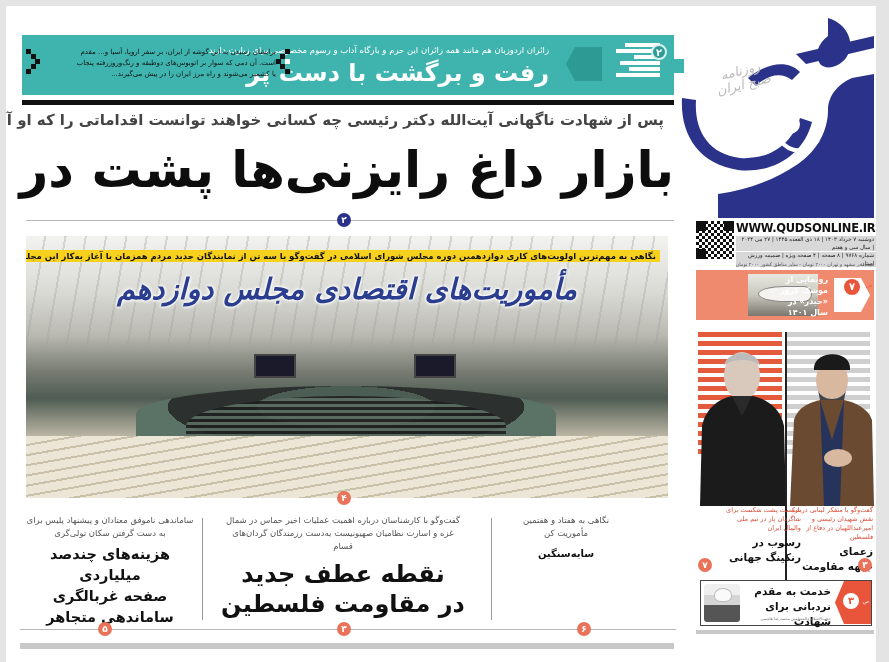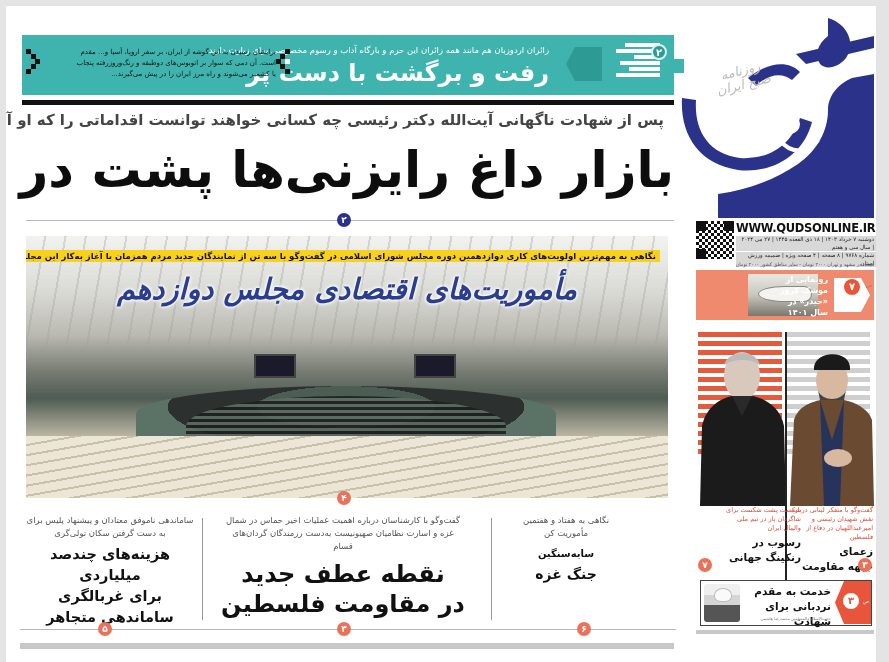--- a/index.html
+++ b/index.html
@@ -147,35 +147,34 @@
     <div class="photo-screen" style="left:228px"></div>
     <div class="photo-screen" style="left:388px"></div>
     <div class="photo-caption-bar">نگاهی به مهم‌ترین اولویت‌های کاری دوازدهمین دوره مجلس شورای اسلامی در گفت‌وگو با سه تن از نمایندگان جدید مردم همزمان با آغاز به‌کار این مجلس از امروز</div>
     <div class="photo-title">مأموریت‌های اقتصادی مجلس دوازدهم</div>
   </div>
   <div class="pg-dot" style="left:331px;top:485px;background:#e8735a">۴</div>
 
   <div class="col" style="left:470px;width:180px">
     <div class="col-kicker" style="width:110px;margin:0 auto">نگاهی به هفتاد و هفتمین مأموریت کن</div>
     <div class="col-title" style="font-size:10px;line-height:20px;margin-top:4px">سایه‌سنگین</div>
-    <div class="col-title" style="font-size:14px;line-height:20px">جنگ غزه</div>
   </div>
   <div class="vsep" style="left:485px;top:512px;height:102px;background:#999;left:485px"></div>
 
   <div class="col" style="left:192px;width:290px">
     <div class="col-kicker" style="width:240px;margin:0 auto">گفت‌وگو با کارشناسان درباره اهمیت عملیات اخیر حماس در شمال غزه و اسارت نظامیان صهیونیست به‌دست رزمندگان گردان‌های قسام</div>
     <div class="col-title" style="font-size:24px;line-height:30px;margin-top:6px">نقطه عطف جدید</div>
     <div class="col-title" style="font-size:24px;line-height:30px">در مقاومت فلسطین</div>
   </div>
   <div class="vsep" style="left:196px;top:512px;height:102px;background:#999"></div>
 
   <div class="col" style="left:13px;width:182px">
     <div class="col-kicker" style="width:170px;margin:0 auto">ساماندهی ناموفق معتادان و پیشنهاد پلیس برای به دست گرفتن سکان تولی‌گری</div>
     <div class="col-title" style="font-size:14.5px;line-height:21px;margin-top:4px">هزینه‌های چندصد میلیاردی</div>
-    <div class="col-title" style="font-size:14.5px;line-height:21px">برای غربالگری</div>
+    <div class="col-title" style="font-size:14.5px;line-height:21px">صفحه غربالگری</div>
     <div class="col-title" style="font-size:14.5px;line-height:21px">ساماندهی متجاهر</div>
   </div>
 
   <div class="rule-gray" style="left:14px;top:623px;width:656px"></div>
   <div class="pg-dot" style="left:571px;top:616px;background:#e8735a">۶</div>
   <div class="pg-dot" style="left:331px;top:616px;background:#e8735a">۳</div>
   <div class="pg-dot" style="left:92px;top:616px;background:#e8735a">۵</div>
 
   <div class="bottom-bar" style="width:654px"></div>
 

